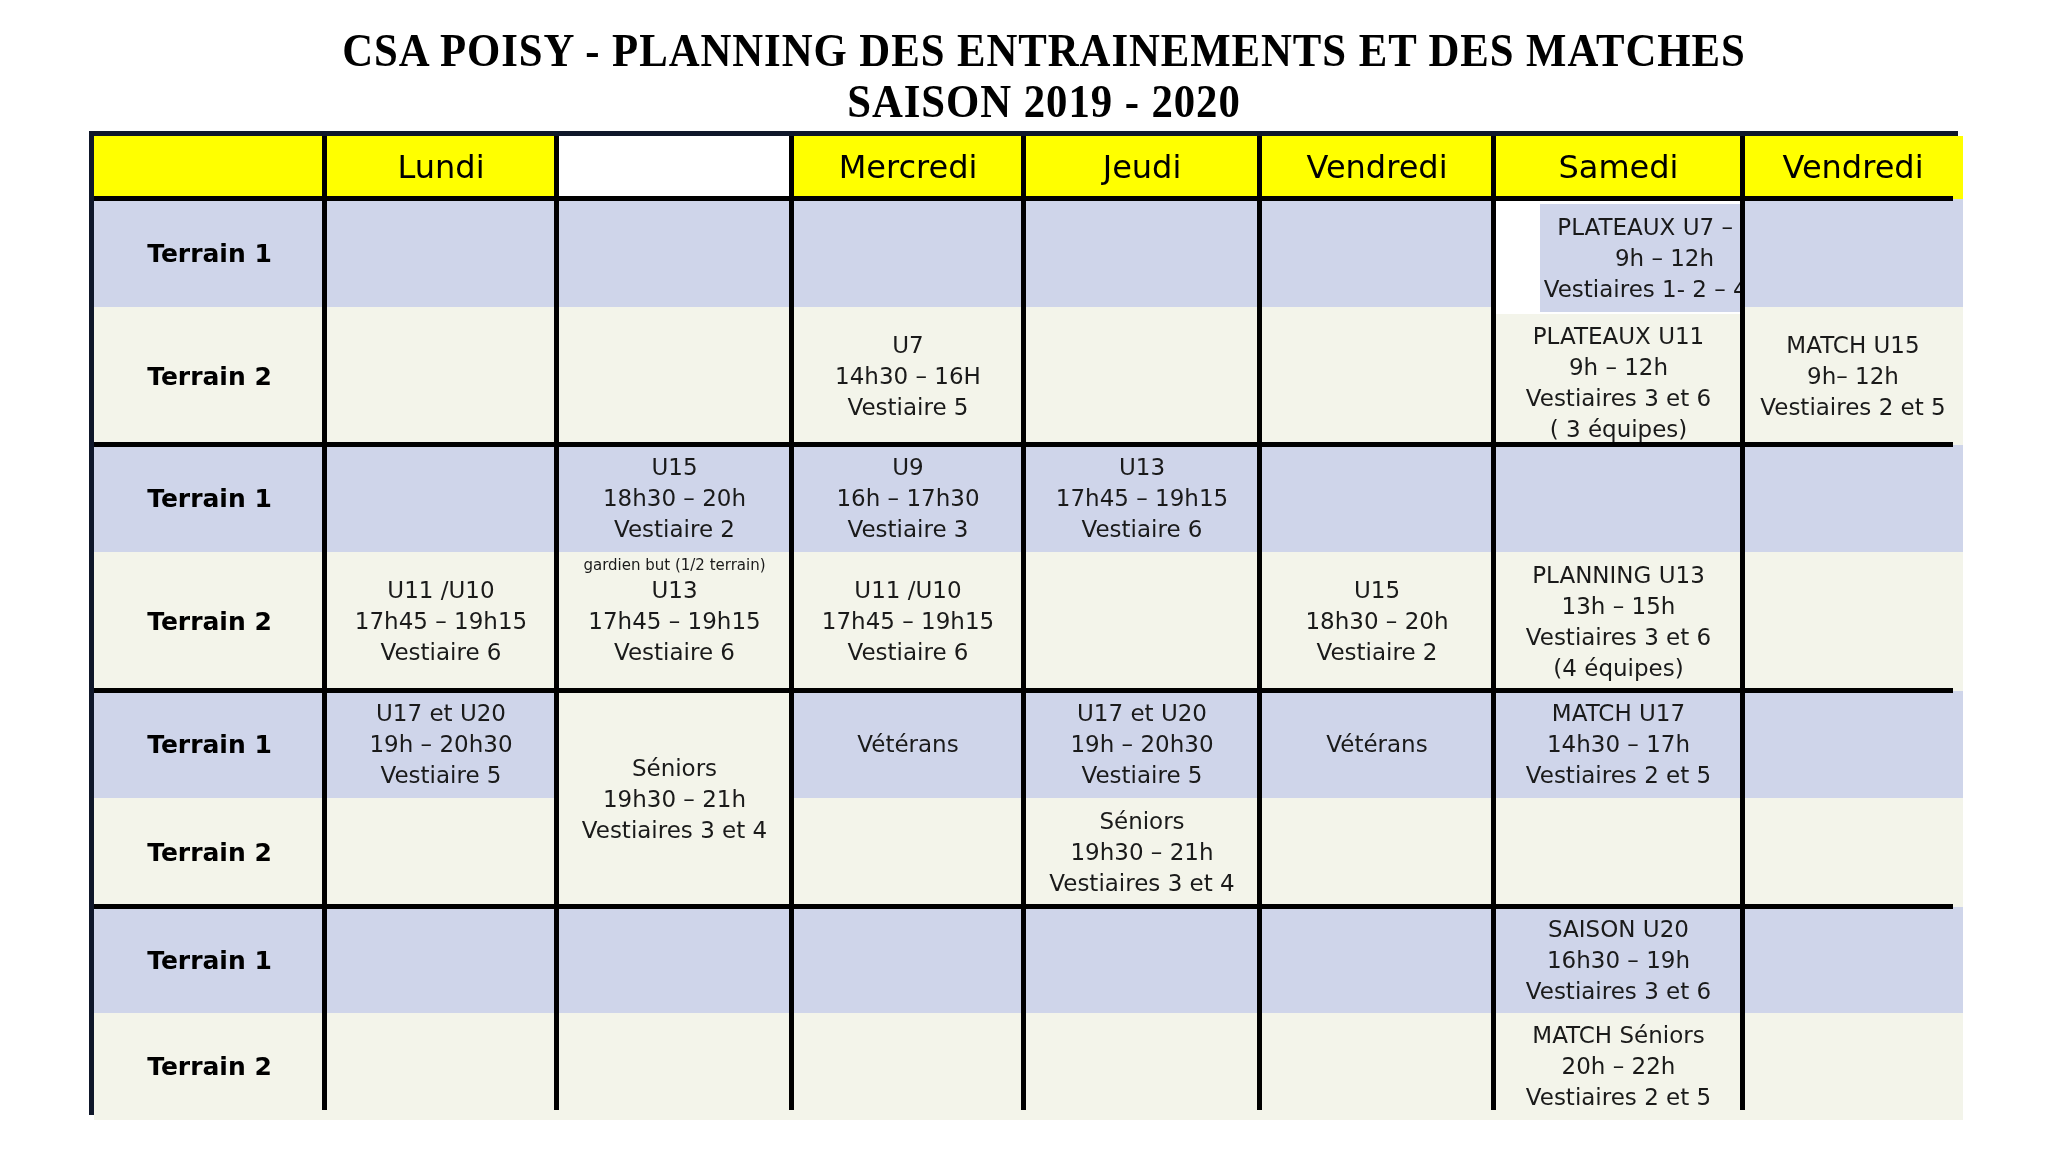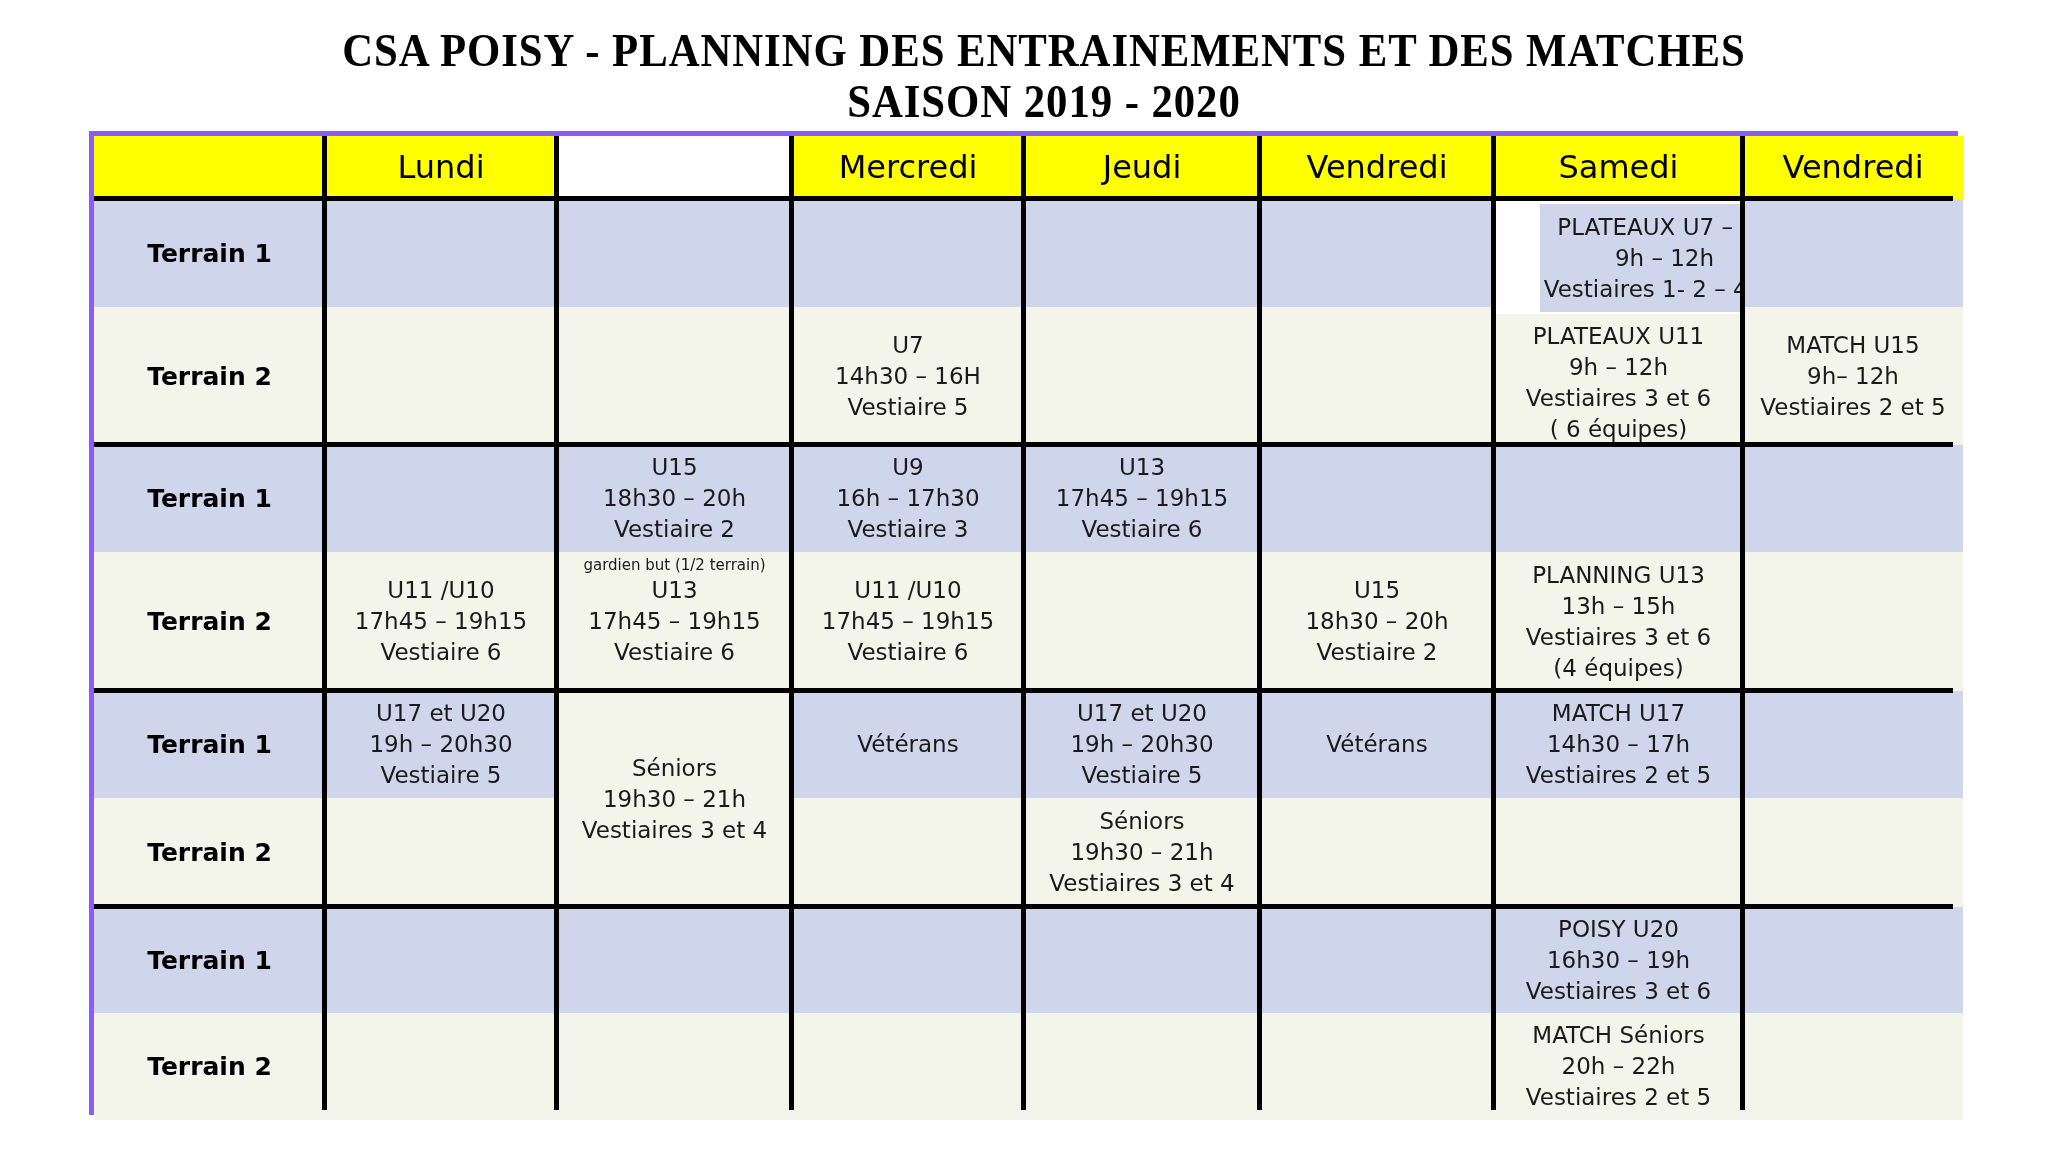--- a/index.html
+++ b/index.html
@@ -1,20 +1,20 @@
 <!DOCTYPE html>
 <html><head>
 <meta charset="utf-8">
 <style>
   html, body { margin:0; padding:0; background:#ffffff; }
   body { width:2048px; height:1152px; position:relative; overflow:hidden; font-family:"Liberation Sans", sans-serif; }
   .title { position:absolute; left:0; width:2088px; text-align:center; font-family:"Liberation Serif", serif; font-weight:bold; color:#000; letter-spacing:1px; transform-origin:center; }
   .title1 { top:24px; font-size:46px; transform:scaleX(0.93); }
   .title2 { top:75px; font-size:46px; transform:scaleX(0.93); }
-  .sched { position:absolute; left:89px; top:131px; width:1869px; height:984px; border:5px solid #8b5cf6; box-sizing:border-box; background:#fff; }
+  .sched { position:absolute; left:89px; top:131px; width:1869px; height:984px; border:5px solid #0f172a; box-sizing:border-box; background:#fff; }
   .cell { position:absolute; box-sizing:border-box; display:flex; flex-direction:column; align-items:center; justify-content:center; text-align:center; color:#1a1a1a; font-size:23px; line-height:31px; font-family:"DejaVu Sans", sans-serif; }
   .hdr { background:#FFFF00; font-size:32px; font-family:"DejaVu Sans", sans-serif; color:#000; }
   .t1 { background:#CFD5EA; }
   .t2 { background:#F3F4EA; }
   .rowlabel { font-weight:bold; font-size:25px; color:#000; }
   .vline { position:absolute; top:0; bottom:0; width:5px; background:#000; }
   .hline { position:absolute; left:0; right:0; height:5px; background:#000; }
   .note { font-size:15px; line-height:18px; position:absolute; top:4px; left:0; right:0; text-align:center; }
   .line { display:block; white-space:nowrap; }
 </style>
@@ -67,21 +67,21 @@
       <span class="line">U7</span>
       <span class="line">14h30 – 16H</span>
       <span class="line">Vestiaire 5</span>
     </div>
     <div class="cell t2" style="left: 930px; top: 171px; width: 236px; height: 138px;"></div>
     <div class="cell t2" style="left: 1166px; top: 171px; width: 234px; height: 138px;"></div>
     <div class="cell t2" style="left: 1400px; top: 178px; width: 249px; height: 138px;">
       <span class="line">PLATEAUX U11</span>
       <span class="line">9h – 12h</span>
       <span class="line">Vestiaires 3 et 6</span>
-      <span class="line">( 6 équipes)</span>
+      <span class="line">( 3 équipes)</span>
     </div>
     <div class="cell t2" style="left: 1649px; top: 171px; width: 220px; height: 138px;">
       <span class="line">MATCH U15</span>
       <span class="line">9h– 12h</span>
       <span class="line">Vestiaires 2 et 5</span>
     </div>
     <div class="cell t1 rowlabel" style="left: 0px; top: 309px; width: 231px; height: 107px;">
       <span>Terrain 1</span>
     </div>
     <div class="cell t1" style="left: 231px; top: 309px; width: 232px; height: 107px;"></div>
@@ -180,21 +180,21 @@
     </div>
     <div class="cell t1 rowlabel" style="left: 0px; top: 771px; width: 231px; height: 106px;">
       <span>Terrain 1</span>
     </div>
     <div class="cell t1" style="left: 231px; top: 771px; width: 232px; height: 106px;"></div>
     <div class="cell t1" style="left: 463px; top: 771px; width: 235px; height: 106px;"></div>
     <div class="cell t1" style="left: 698px; top: 771px; width: 232px; height: 106px;"></div>
     <div class="cell t1" style="left: 930px; top: 771px; width: 236px; height: 106px;"></div>
     <div class="cell t1" style="left: 1166px; top: 771px; width: 234px; height: 106px;"></div>
     <div class="cell t1" style="left: 1400px; top: 771px; width: 249px; height: 106px;">
-      <span class="line">POISY U20</span>
+      <span class="line">SAISON U20</span>
       <span class="line">16h30 – 19h</span>
       <span class="line">Vestiaires 3 et 6</span>
     </div>
     <div class="cell t1" style="left: 1649px; top: 771px; width: 220px; height: 106px;"></div>
     <div class="cell t2 rowlabel" style="left: 0px; top: 877px; width: 231px; height: 107px;">
       <span>Terrain 2</span>
     </div>
     <div class="cell t2" style="left: 231px; top: 877px; width: 232px; height: 107px;"></div>
     <div class="cell t2" style="left: 463px; top: 877px; width: 235px; height: 107px;"></div>
     <div class="cell t2" style="left: 698px; top: 877px; width: 232px; height: 107px;"></div>

